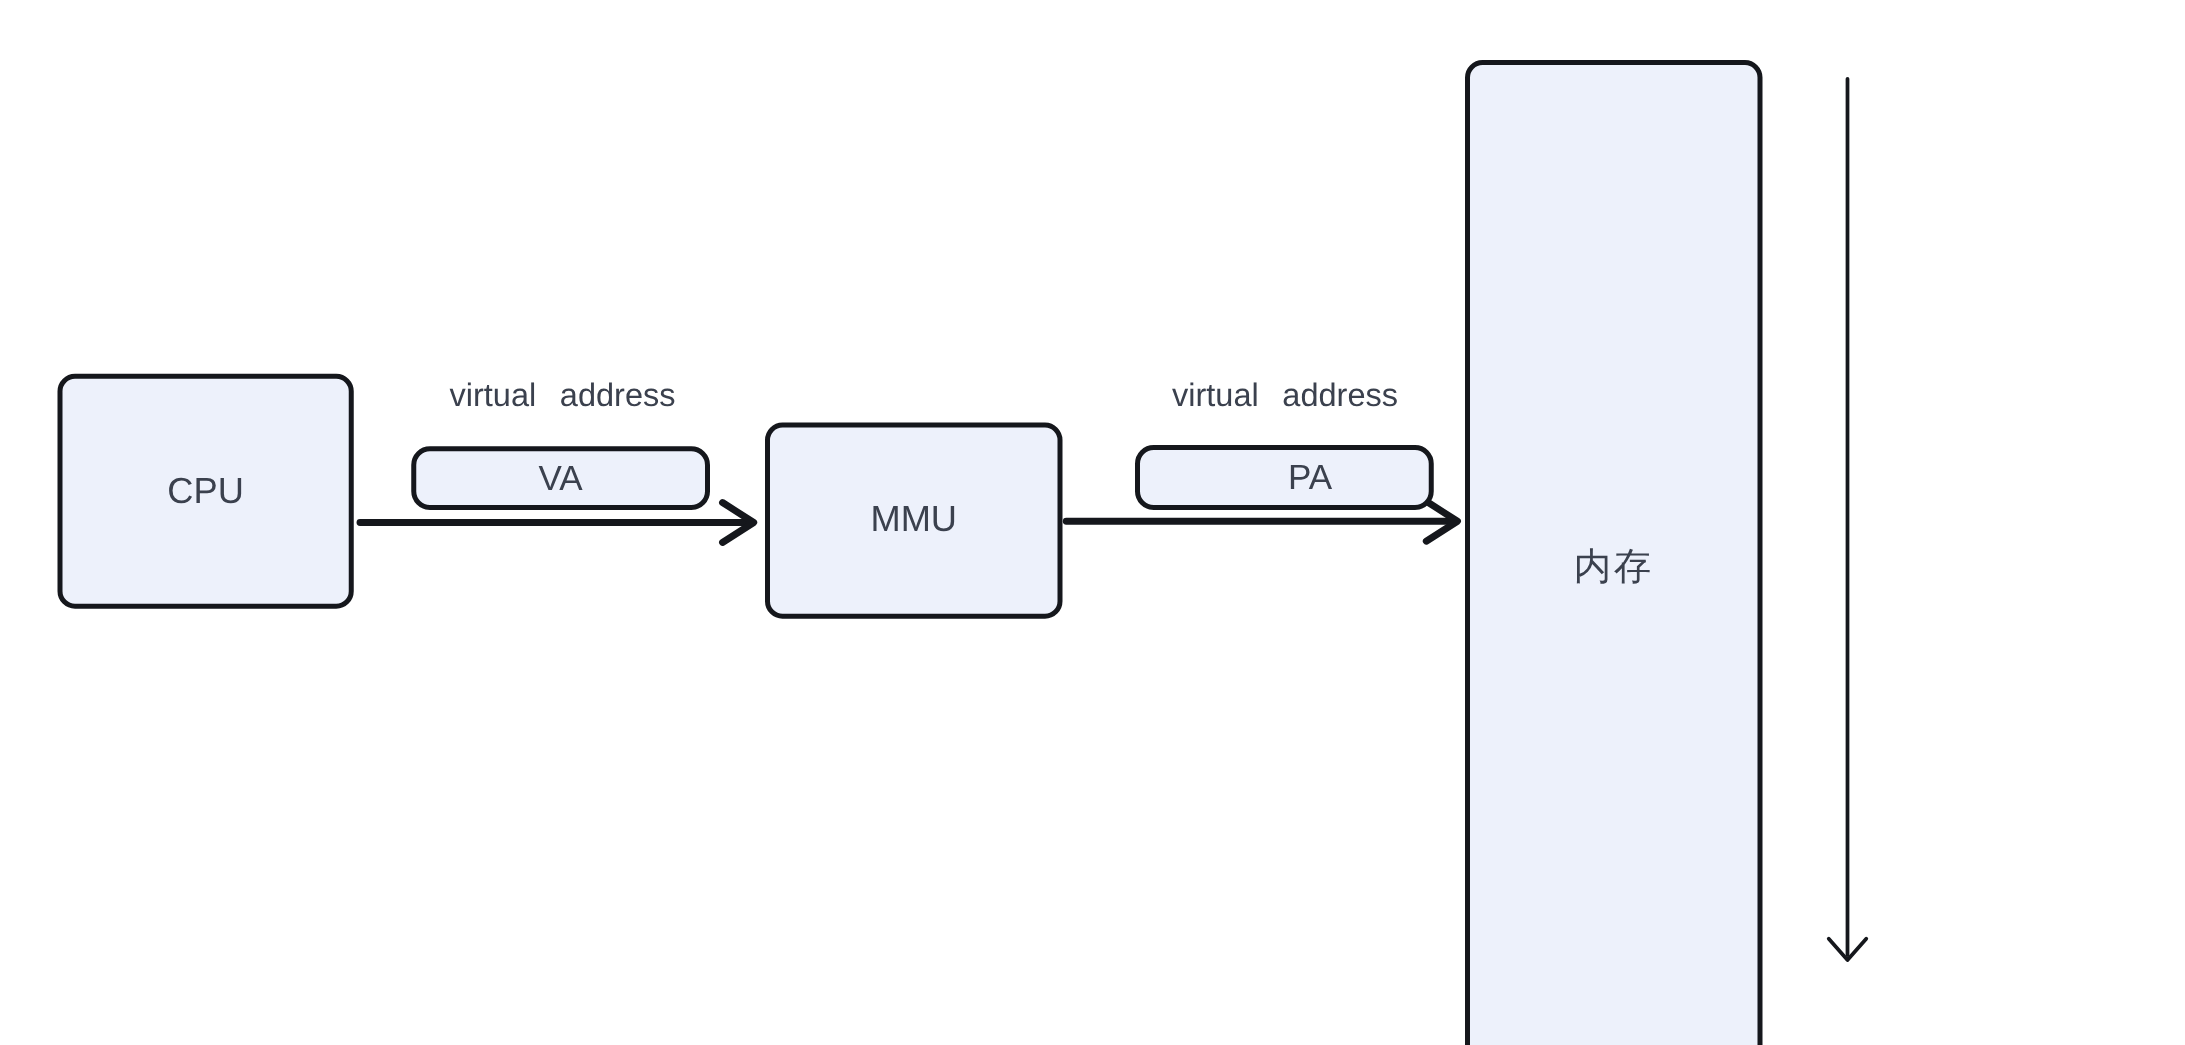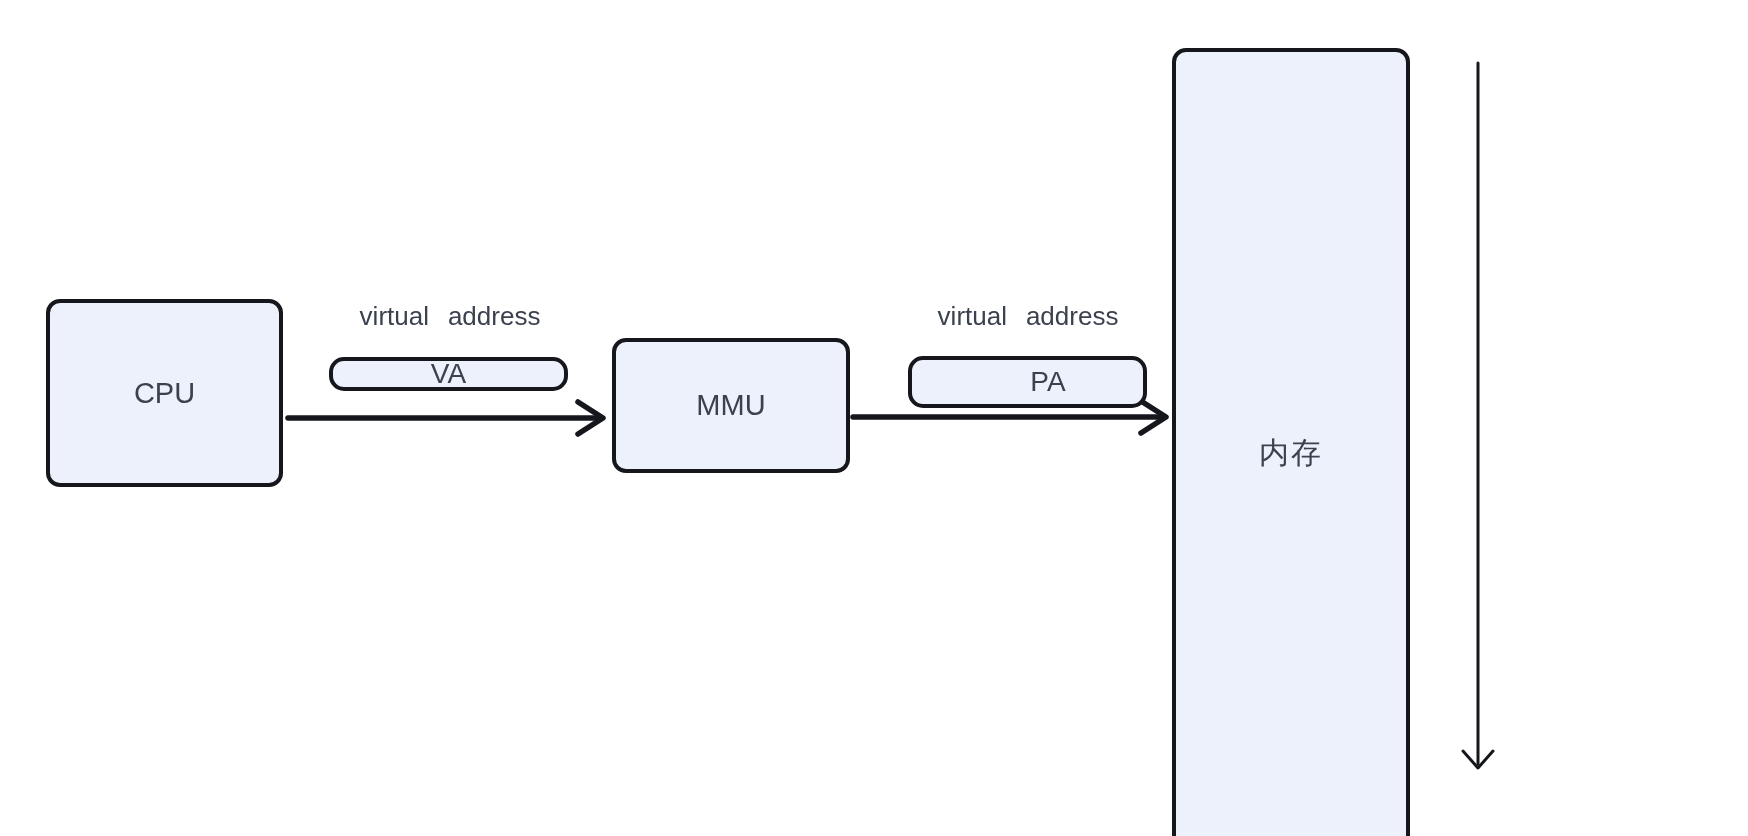--- a/index.html
+++ b/index.html
@@ -35,23 +35,23 @@
     background: var(--node-fill);
     border: 4px solid var(--stroke);
     display: flex;
     align-items: center;
     justify-content: center;
     color: var(--text);
   }
   .node-box { border-radius: 14px; font-size: 29px; }
   .node-pill { border-radius: 15px; font-size: 28px; }
   #cpu-node    { left: 46px;   top: 299px; width: 237px; height: 188px; }
-  #mmu-node    { left: 612px;  top: 338px; width: 238px; height: 135px; }
+  #mmu-node    { left: 612px;  top: 338px; width: 238px; height: 157px; }
   #memory-node { left: 1172px; top: 48px;  width: 238px; height: 811px; font-size: 30px; letter-spacing: 2px; }
-  #va-pill     { left: 329px;  top: 357px; width: 239px; height: 34px; }
+  #va-pill     { left: 329px;  top: 357px; width: 239px; height: 51px; }
   #pa-pill     { left: 908px;  top: 356px; width: 239px; height: 52px; padding-left: 41px; }
   .edge-label {
     position: absolute;
     color: var(--text);
     font-size: 26px;
     line-height: 32px;
     text-align: center;
     word-spacing: 0.45em;
     white-space: nowrap;
   }

